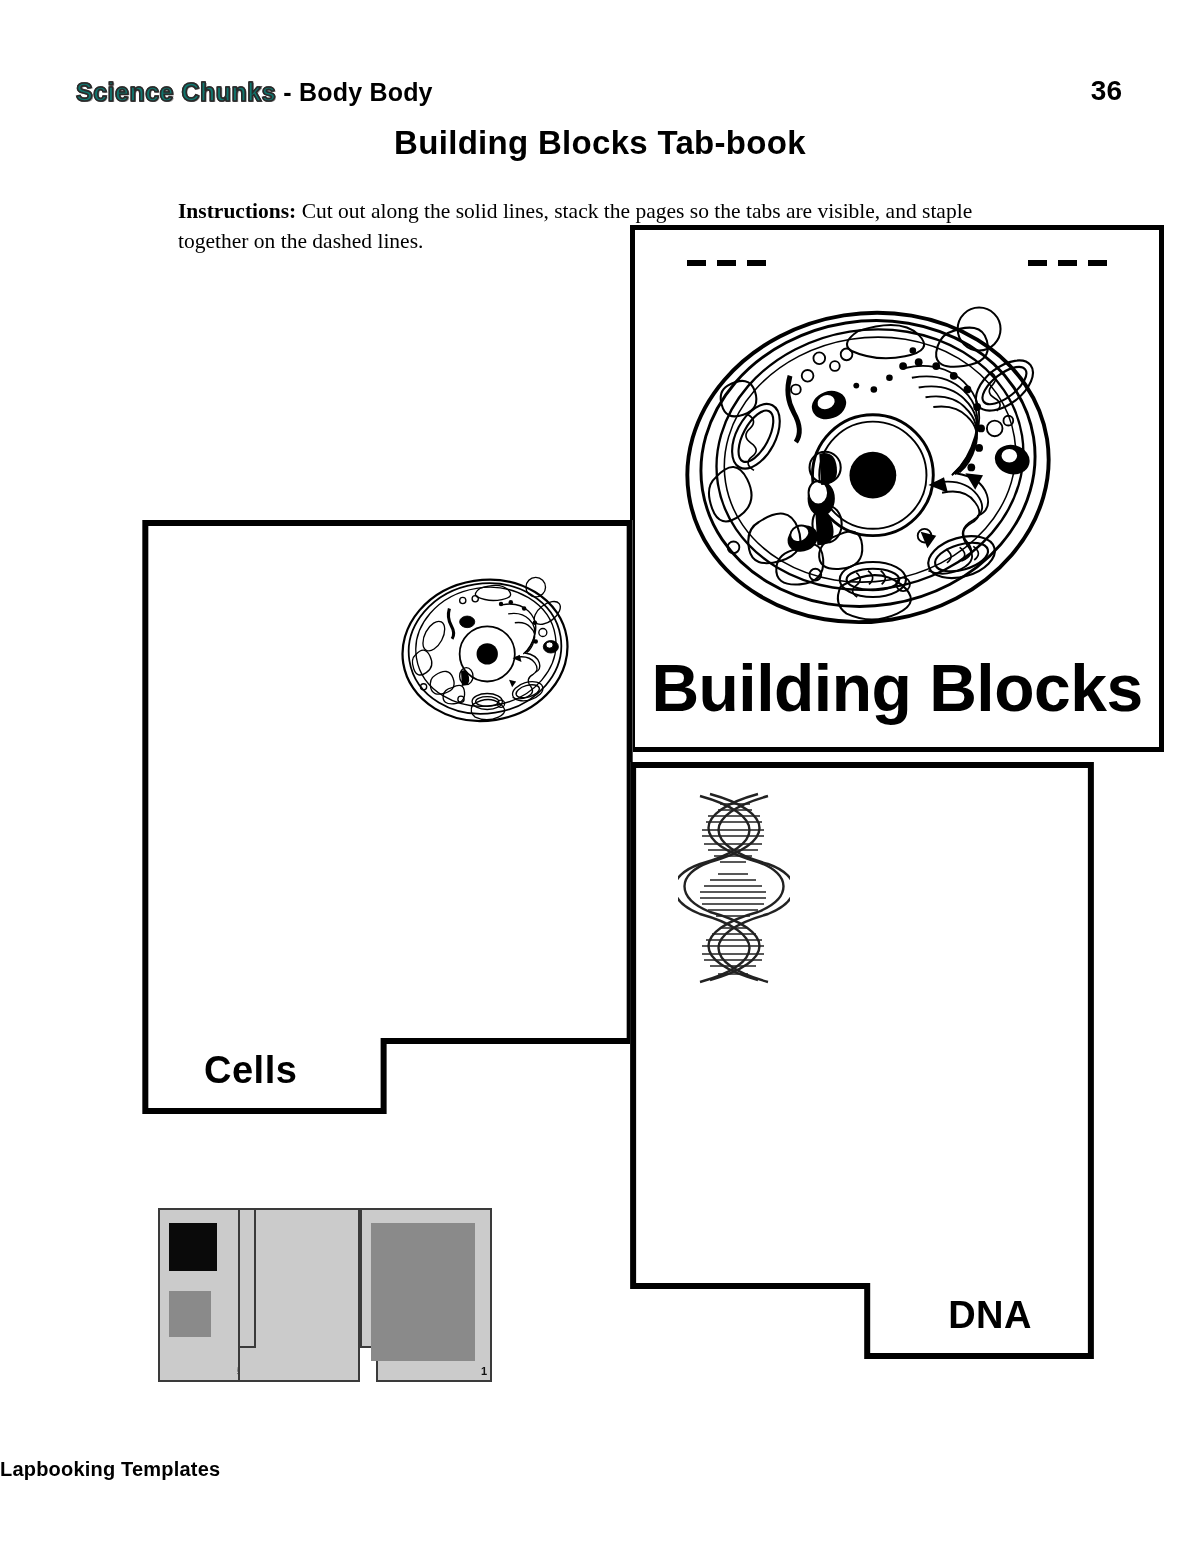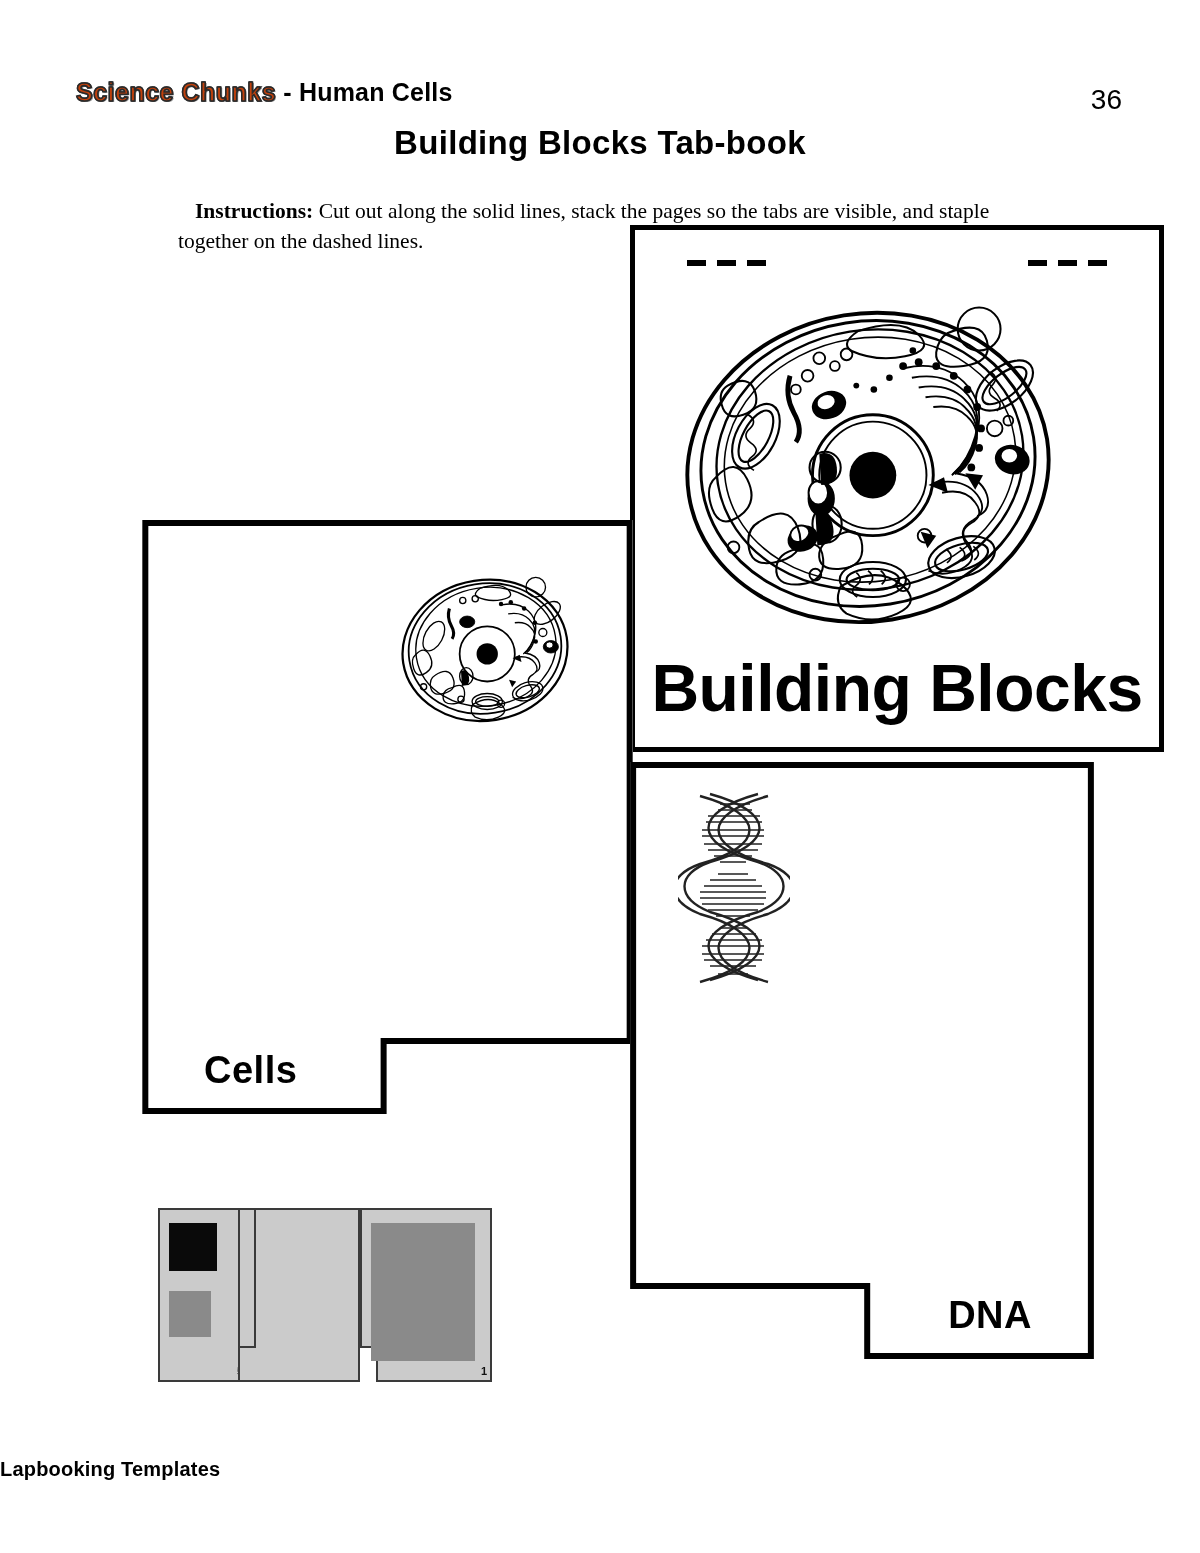--- a/index.html
+++ b/index.html
@@ -21,36 +21,36 @@
     position: absolute;
     left: 76px;
     top: 78px;
     font-size: 25px;
     font-weight: bold;
     letter-spacing: .2px;
     white-space: nowrap;
   }
   .hdr-textured {
     
-    color: #c2410c;
+    color: #0f766e;
     -webkit-text-stroke: 1.6px #2a2a2a;
     text-shadow:
        0.7px 0 0 #555, -0.7px 0 0 #555,
        0 0.7px 0 #555, 0 -0.7px 0 #555,
        1.4px 1.2px 0 #9a9a9a;
     letter-spacing: .5px;
   }
   .hdr-plain { color: #000; }
 
   .page-num {
     position: absolute;
     right: 78px;
-    top: 84px;
+    top: 75px;
     font-size: 28px;
-    font-weight: normal;
+    font-weight: bold;
   }
 
   .doc-title {
     position: absolute;
     left: 0;
     right: 0;
     top: 124px;
     text-align: center;
     font-size: 33px;
     font-weight: bold;
@@ -59,21 +59,21 @@
 
   .instructions {
     position: absolute;
     left: 178px;
     top: 174px;
     width: 828px;
     font-family: "Liberation Serif", serif;
     font-size: 21.5px;
     line-height: 1.42;
   }
-  .instructions b { font-weight: bold; margin-left: 17px; }
+  .instructions b { font-weight: bold; }
 
   
   .cutpage {
     position: absolute;
     background: #ffffff;
     box-sizing: border-box;
   }
   .cutpage.plain {
     border: 5px solid #000;
   }
@@ -170,21 +170,21 @@
     bottom: 72px;
     font-size: 20px;
     font-weight: bold;
     letter-spacing: .2px;
   }
 </style>
 </head>
 <body>
 
 <div class="hdr-left">
-  <span class="hdr-textured">Science Chunks</span><span class="hdr-plain"> - </span><span class="hdr-plain">Human Cells</span>
+  <span class="hdr-textured">Science Chunks</span><span class="hdr-plain"> - </span><span class="hdr-plain">Body Body</span>
 </div>
 
 <div class="page-num">36</div>
 
 <div class="doc-title">Building Blocks Tab-book</div>
 
 <p class="instructions">
   <b>Instructions:</b><span> Cut out along the solid lines, stack the pages so the tabs are visible, and staple together on the dashed lines.</span>
 </p>
 

